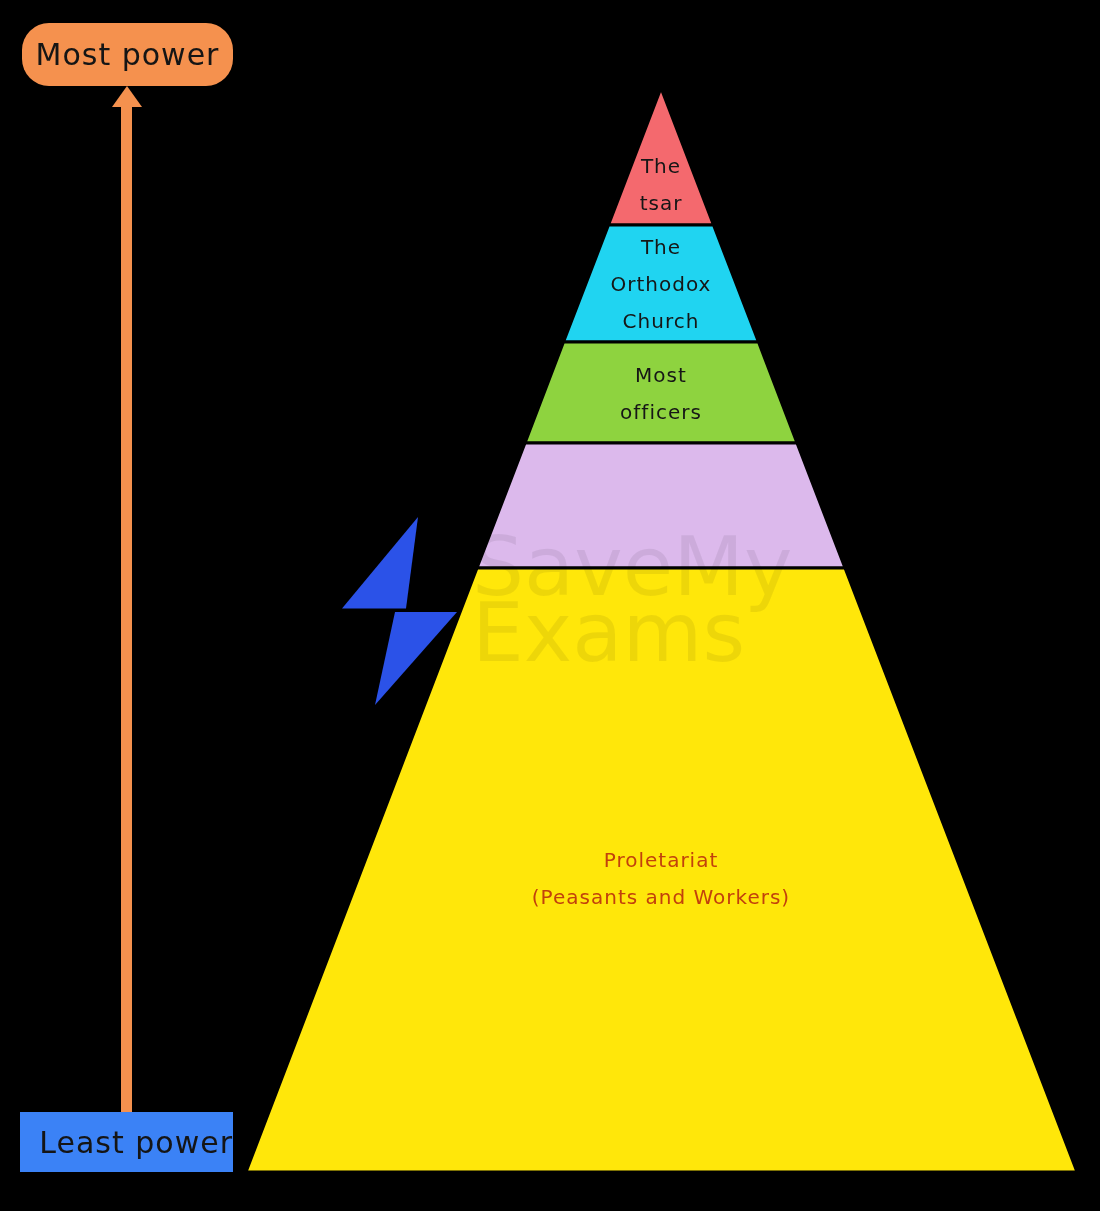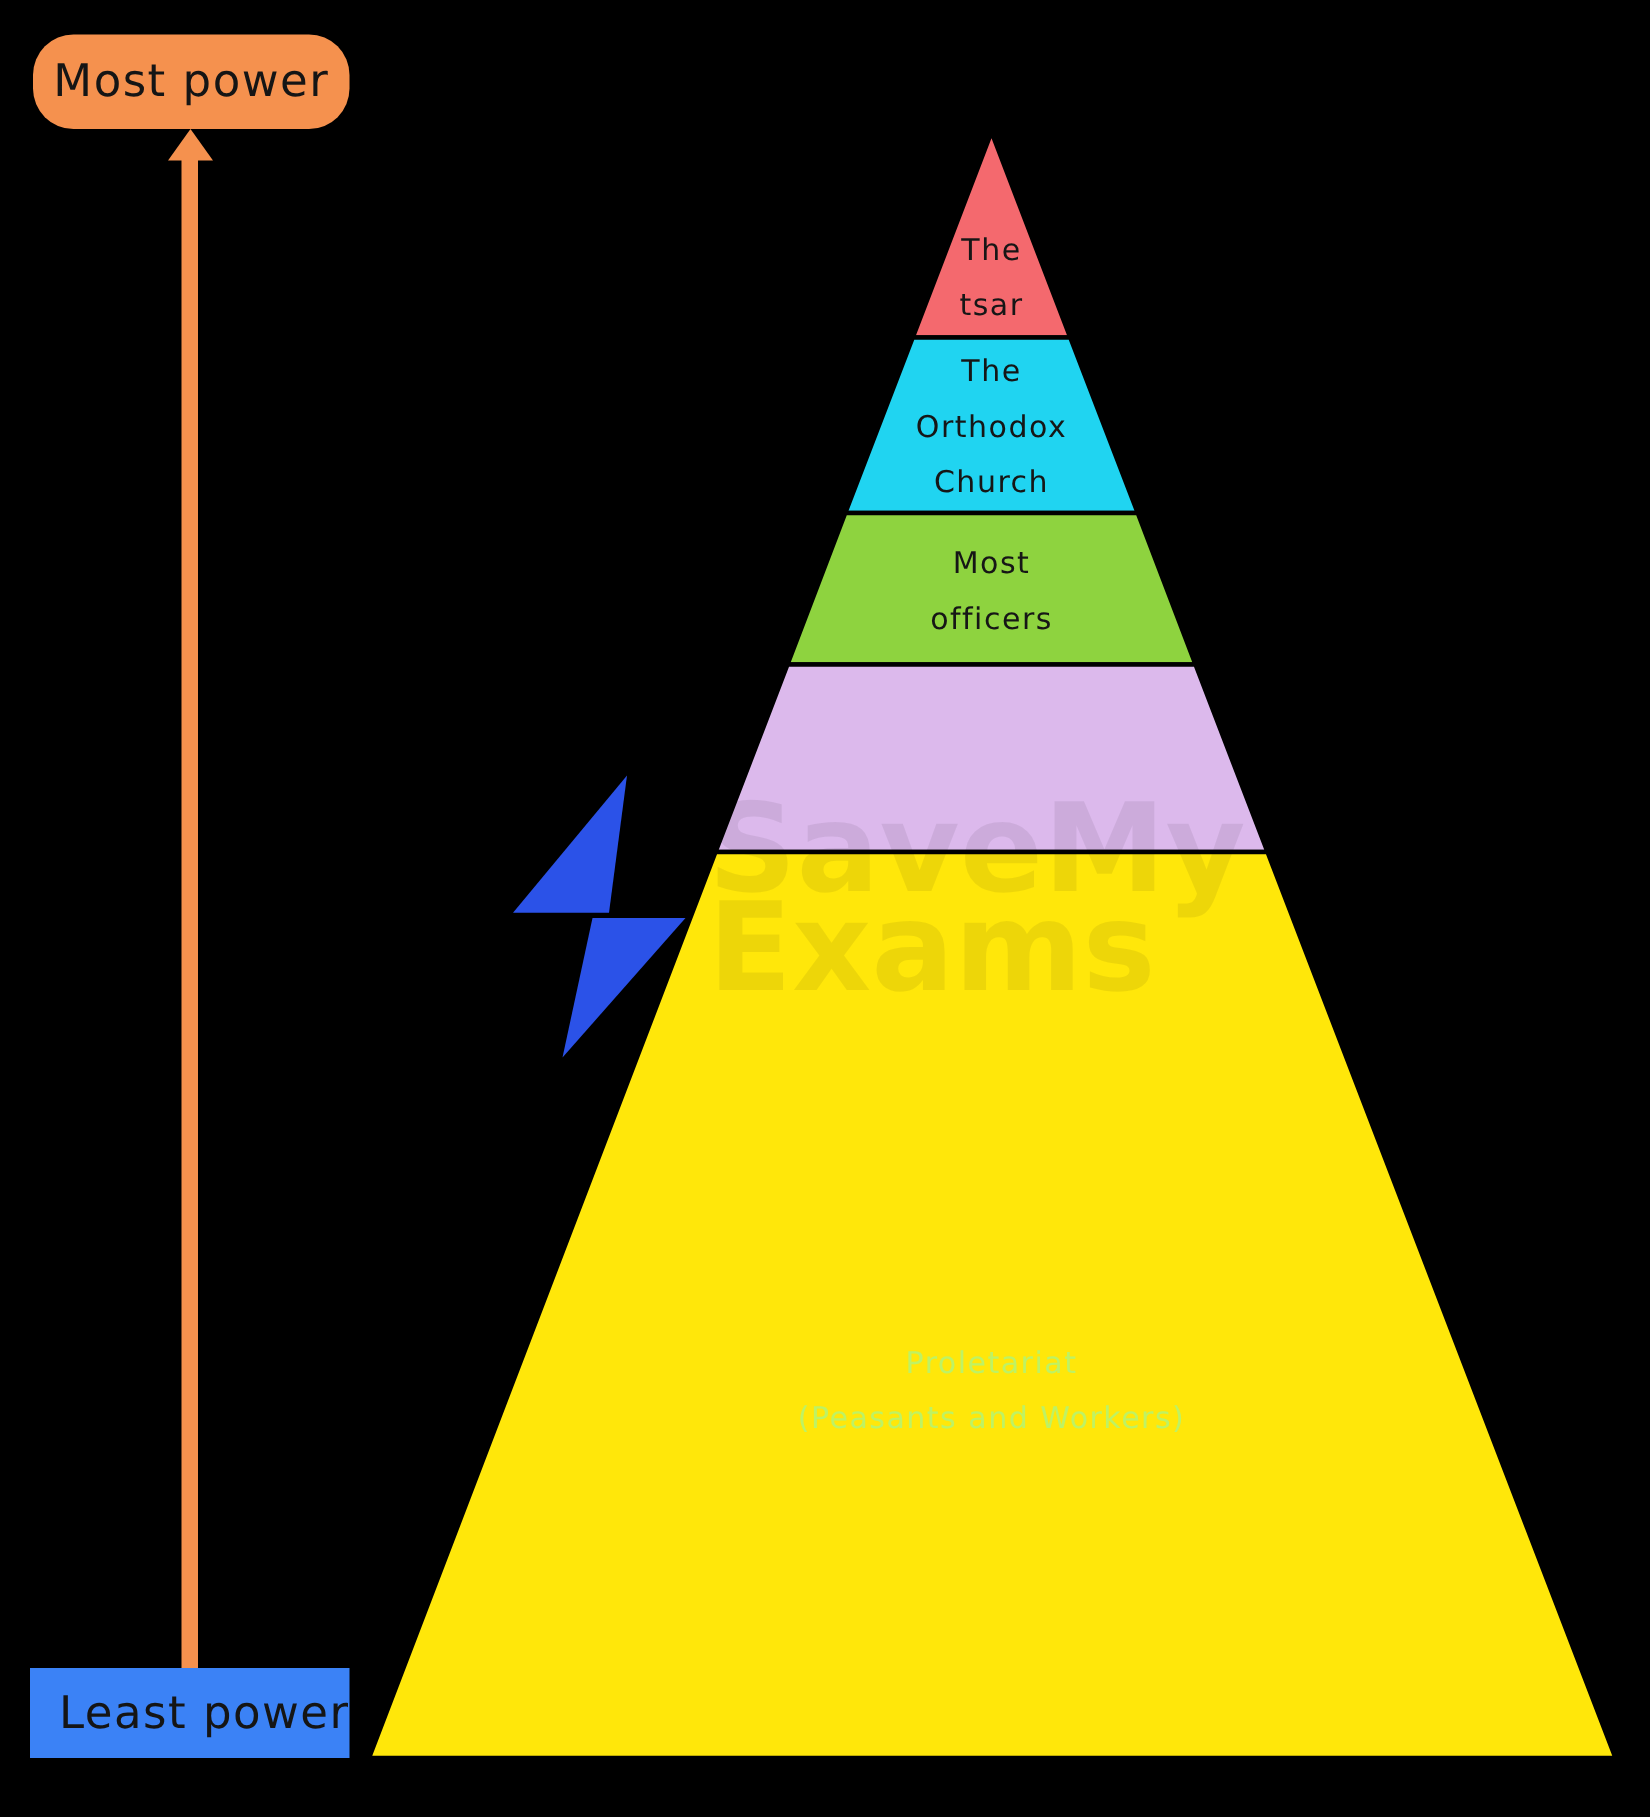--- a/index.html
+++ b/index.html
@@ -22,21 +22,21 @@
     width: 1100px;
     height: 1211px;
     z-index: 1;
   }
   .watermark {
     position: absolute;
     left: 472px;
     top: 534px;
     z-index: 2;
     font-size: 82px;
-    font-weight: 700;
+    font-weight: 400;
     line-height: 66px;
     letter-spacing: 0px;
     pointer-events: none;
   }
   .level-label {
     position: absolute;
     left: 661px;
     transform: translateX(-50%);
     z-index: 3;
     text-align: center;
@@ -96,21 +96,21 @@
     <div>Exams</div>
   </div>
 
   <div class="level-label label-tsar" style="color: rgb(22, 22, 22);">The
 tsar</div>
   <div class="level-label label-church" style="color: rgb(22, 22, 22);">The
 Orthodox
 Church</div>
   <div class="level-label label-army" style="color: rgb(22, 22, 22);">Most
 officers</div>
-  <div class="level-label label-proletariat" style="color: #bef264; margin-top: 48px;">Proletariat
+  <div class="level-label label-proletariat" style="color: #c2410c;">Proletariat
 (Peasants and Workers)</div>
 
   <svg class="arrow-svg" viewBox="0 0 1100 1211" xmlns="http://www.w3.org/2000/svg">
     <line x1="126.5" y1="1113" x2="126.5" y2="104" stroke-width="11" stroke="#F5914E"></line>
     <polygon points="127,86 112,107 142,107" fill="#F5914E"></polygon>
   </svg>
 
   <div class="power-box most" style="background-color: rgb(245, 145, 78);">
     <span>Most power</span>
   </div>

